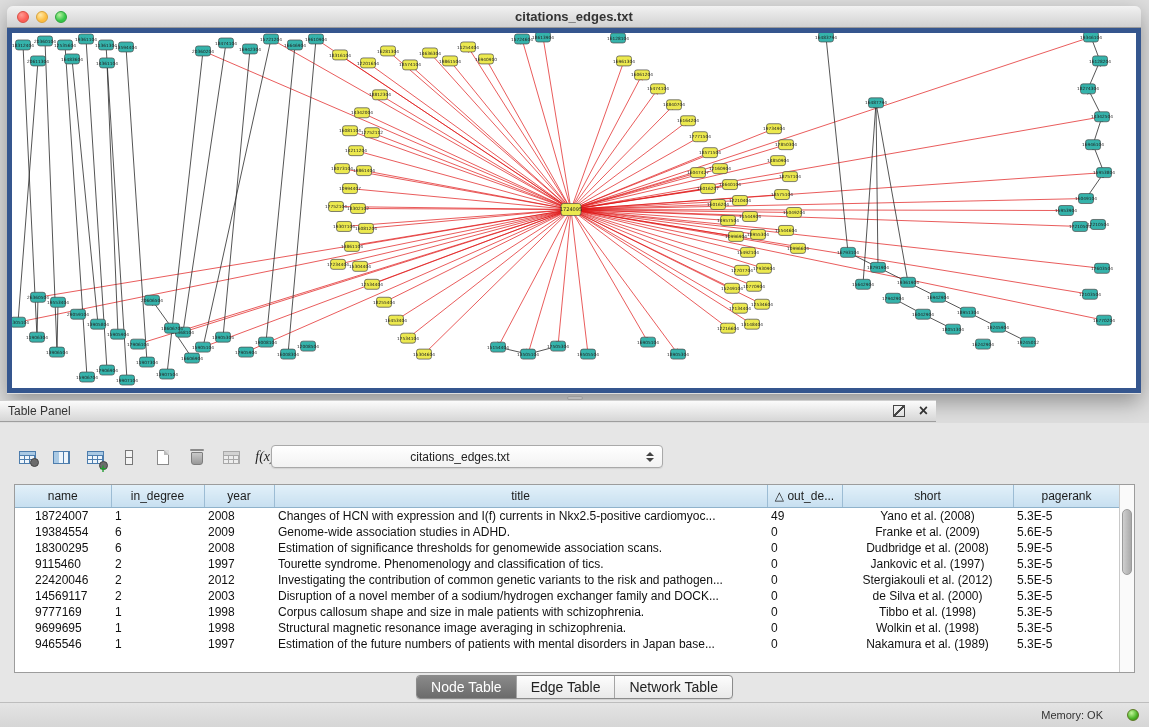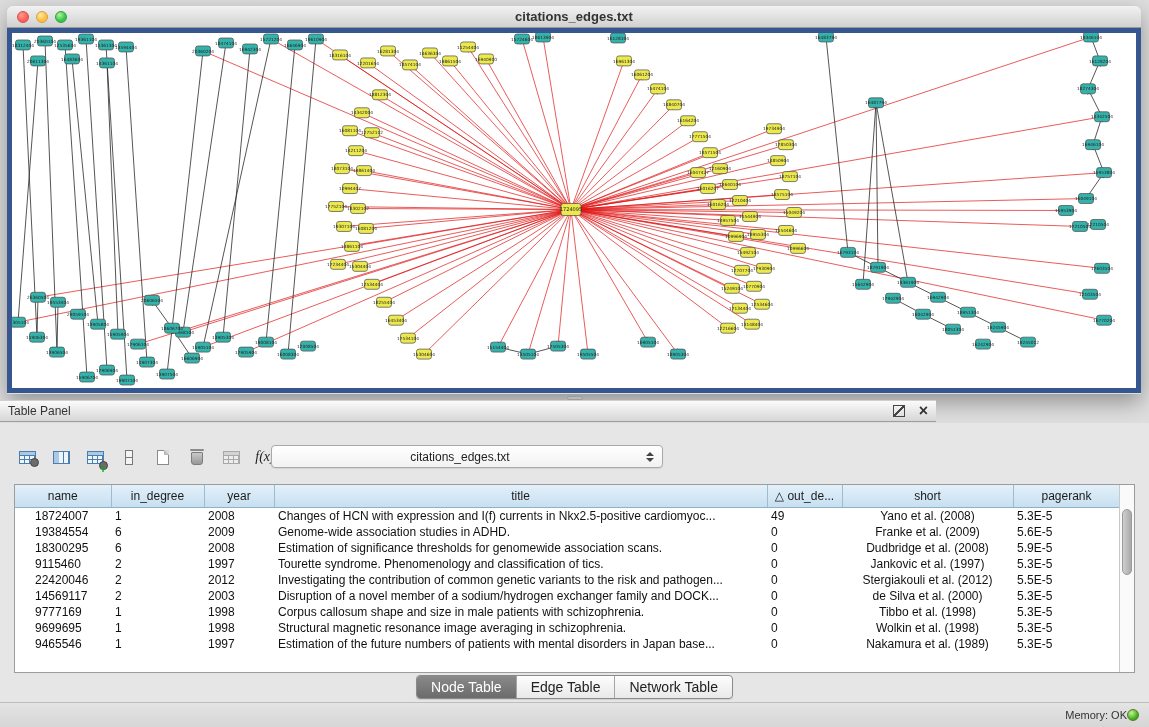--- a/index.html
+++ b/index.html
@@ -97,21 +97,21 @@
   .seg { display:inline-flex; border:1px solid #8b8b8b; border-radius:4px; overflow:hidden;
     background:linear-gradient(#fdfdfd,#e9e9e9); box-shadow:0 1px 1px rgba(0,0,0,.1); }
   .tab { font-size:14px; color:#222; padding:3px 14px; border-right:1px solid #a5a5a5; cursor:pointer; }
   .tab:last-child { border-right:none; }
   .tab.active { background:linear-gradient(#8a8a8a,#6b6b6b); color:#fff; }
 
   
   .statusbar { position:absolute; left:0; top:702px; width:1149px; height:25px;
     background:linear-gradient(#e4e4e4,#d6d6d6); border-top:1px solid #bdbdbd;
     display:flex; align-items:center; justify-content:flex-end; padding:0 10px; }
-  .mem-label { font-size:11px; color:#333; margin-right:0; }
+  .mem-label { font-size:11px; color:#333; margin-right:24px; }
   .led { width:12px; height:12px; border-radius:50%;
     background:radial-gradient(circle at 35% 30%, #c2f59a, #49b325 60%, #347f12);
     border:1px solid #5a7a22; }
 </style>
 </head>
 <body>
 
 <div class="stage">
 
   <div class="net-window">

